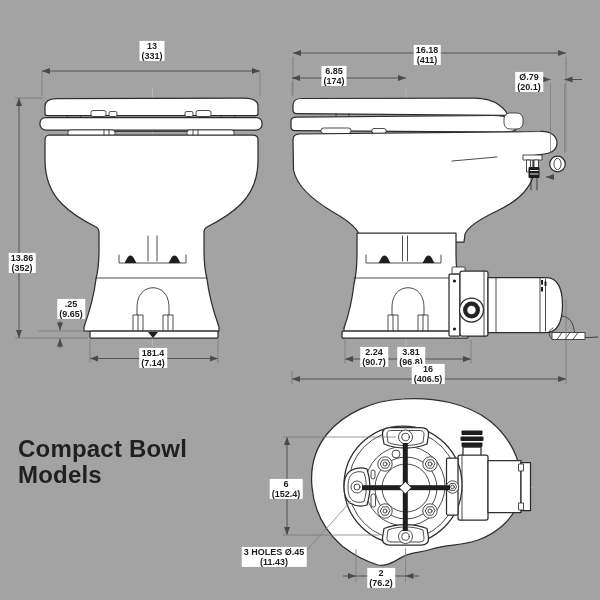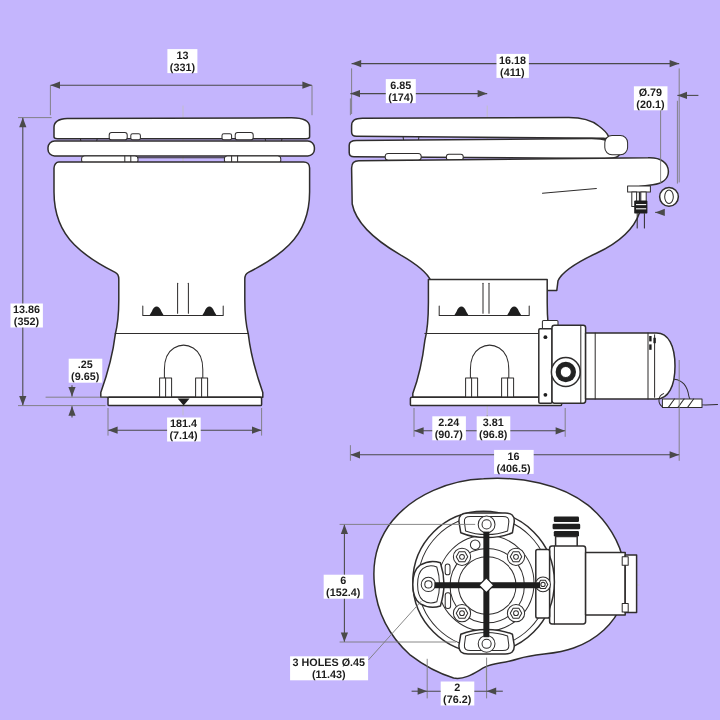--- a/index.html
+++ b/index.html
@@ -1,16 +1,16 @@
 <!DOCTYPE html>
 <html><head>
 <meta charset="utf-8">
 <style>
   html,body{margin:0;padding:0;background:#fff;}
-  .stage{position:relative;width:600px;height:600px;background:#c4b5fd;overflow:hidden;
+  .stage{position:relative;width:600px;height:600px;background:#a3a3a3;overflow:hidden;
          font-family:"Liberation Sans",sans-serif;}
   svg{position:absolute;left:0;top:0;}
   .main{stroke:#2f2d2d;stroke-width:1.25;fill:#fff;stroke-linejoin:round;stroke-linecap:round;}
   .thin{stroke:#2f2d2d;stroke-width:0.85;fill:none;stroke-linejoin:round;stroke-linecap:round;}
   .thinf{stroke:#2f2d2d;stroke-width:0.85;fill:#fff;stroke-linejoin:round;}
   .dim{stroke:#4a4a4a;stroke-width:0.9;fill:none;}
   .ext{stroke:#7a7a7a;stroke-width:0.75;fill:none;}
   .cl{stroke:#bfbfbf;stroke-width:0.7;fill:none;}
   .dark{fill:#1e1e1e;stroke:none;}
   .dim-label{position:absolute;transform:translate(-50%,-50%);
@@ -270,29 +270,31 @@
 <div class="dim-label" style="left:22px;top:263px">13.86
 (352)</div>
 <div class="dim-label" style="left:71px;top:309px">.25
 (9.65)</div>
 <div class="dim-label" style="left:153px;top:358px">181.4
 (7.14)</div>
 <div class="dim-label" style="left:427px;top:55px">16.18
 (411)</div>
 <div class="dim-label" style="left:334px;top:76px">6.85
 (174)</div>
-<div class="dim-label" style="left:542px;top:82px">Ø.79
+<div class="dim-label" style="left:529px;top:82px">Ø.79
 (20.1)</div>
 <div class="dim-label" style="left:374px;top:357px">2.24
 (90.7)</div>
 <div class="dim-label" style="left:411px;top:357px">3.81
 (96.8)</div>
-<div class="dim-label" style="left:428px;top:385px">16
+<div class="dim-label" style="left:428px;top:374px">16
 (406.5)</div>
 <div class="dim-label" style="left:286px;top:489px">6
 (152.4)</div>
 <div class="dim-label" style="left:274px;top:557px">3 HOLES Ø.45
 (11.43)</div>
 <div class="dim-label" style="left:381px;top:578px">2
 (76.2)</div>
 
+<div class="title">Compact Bowl
+Models</div>
 
 </div>
 
 </body></html>

